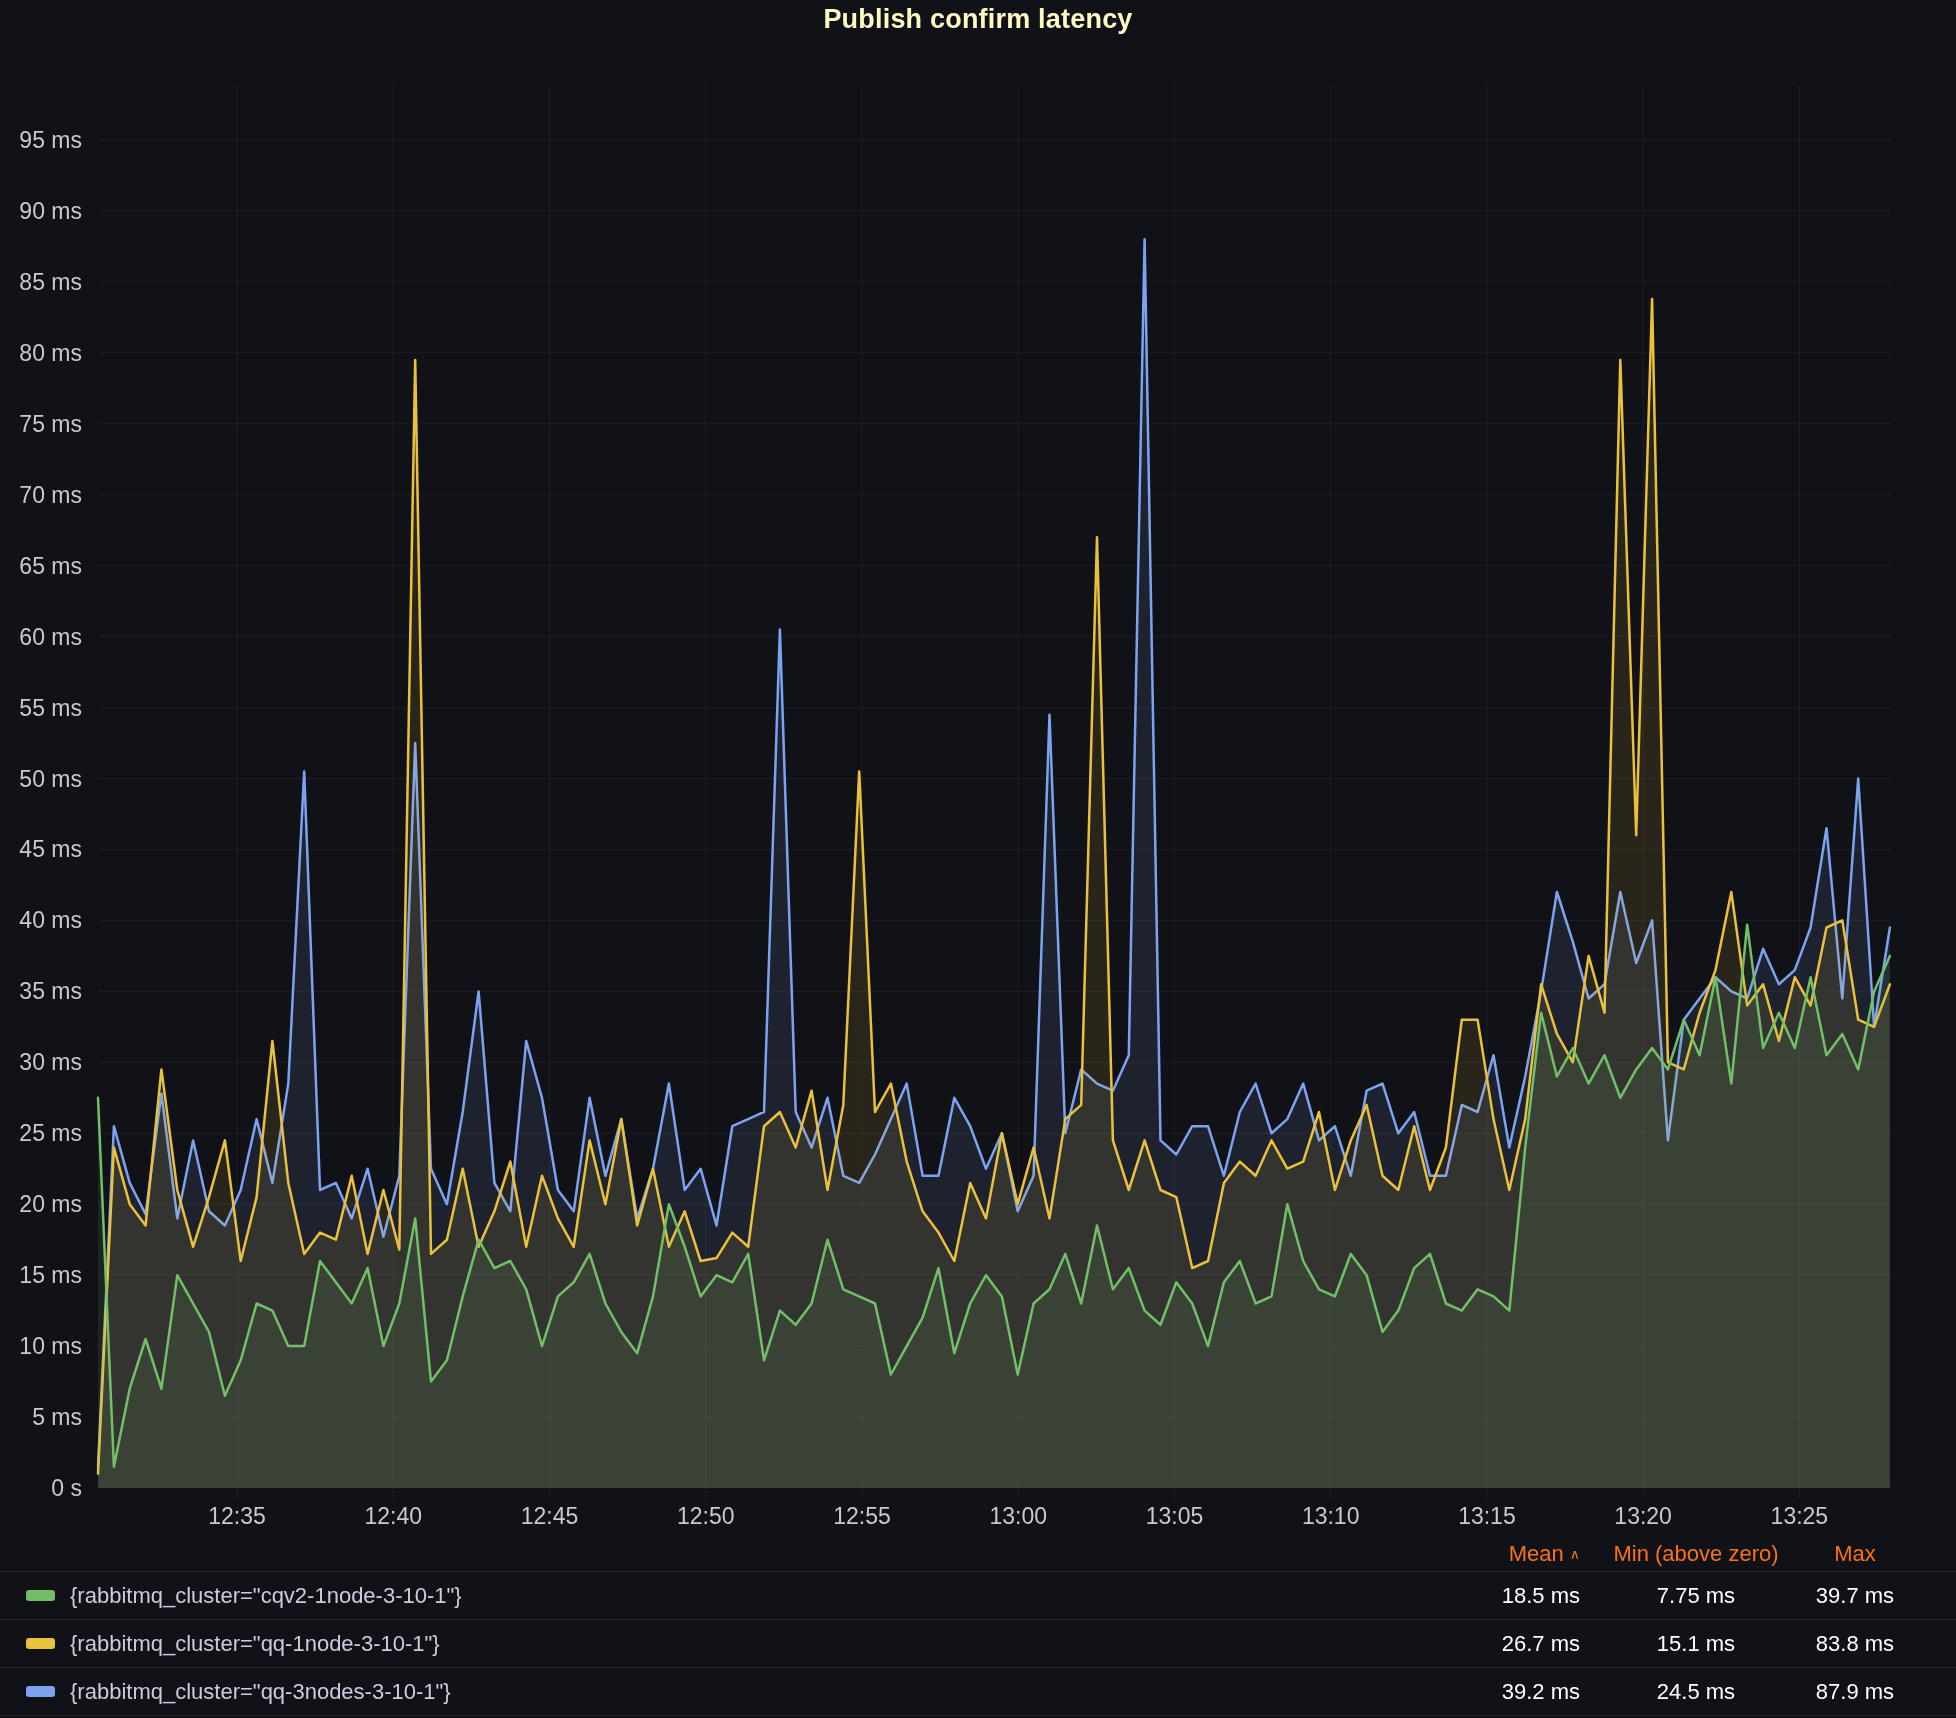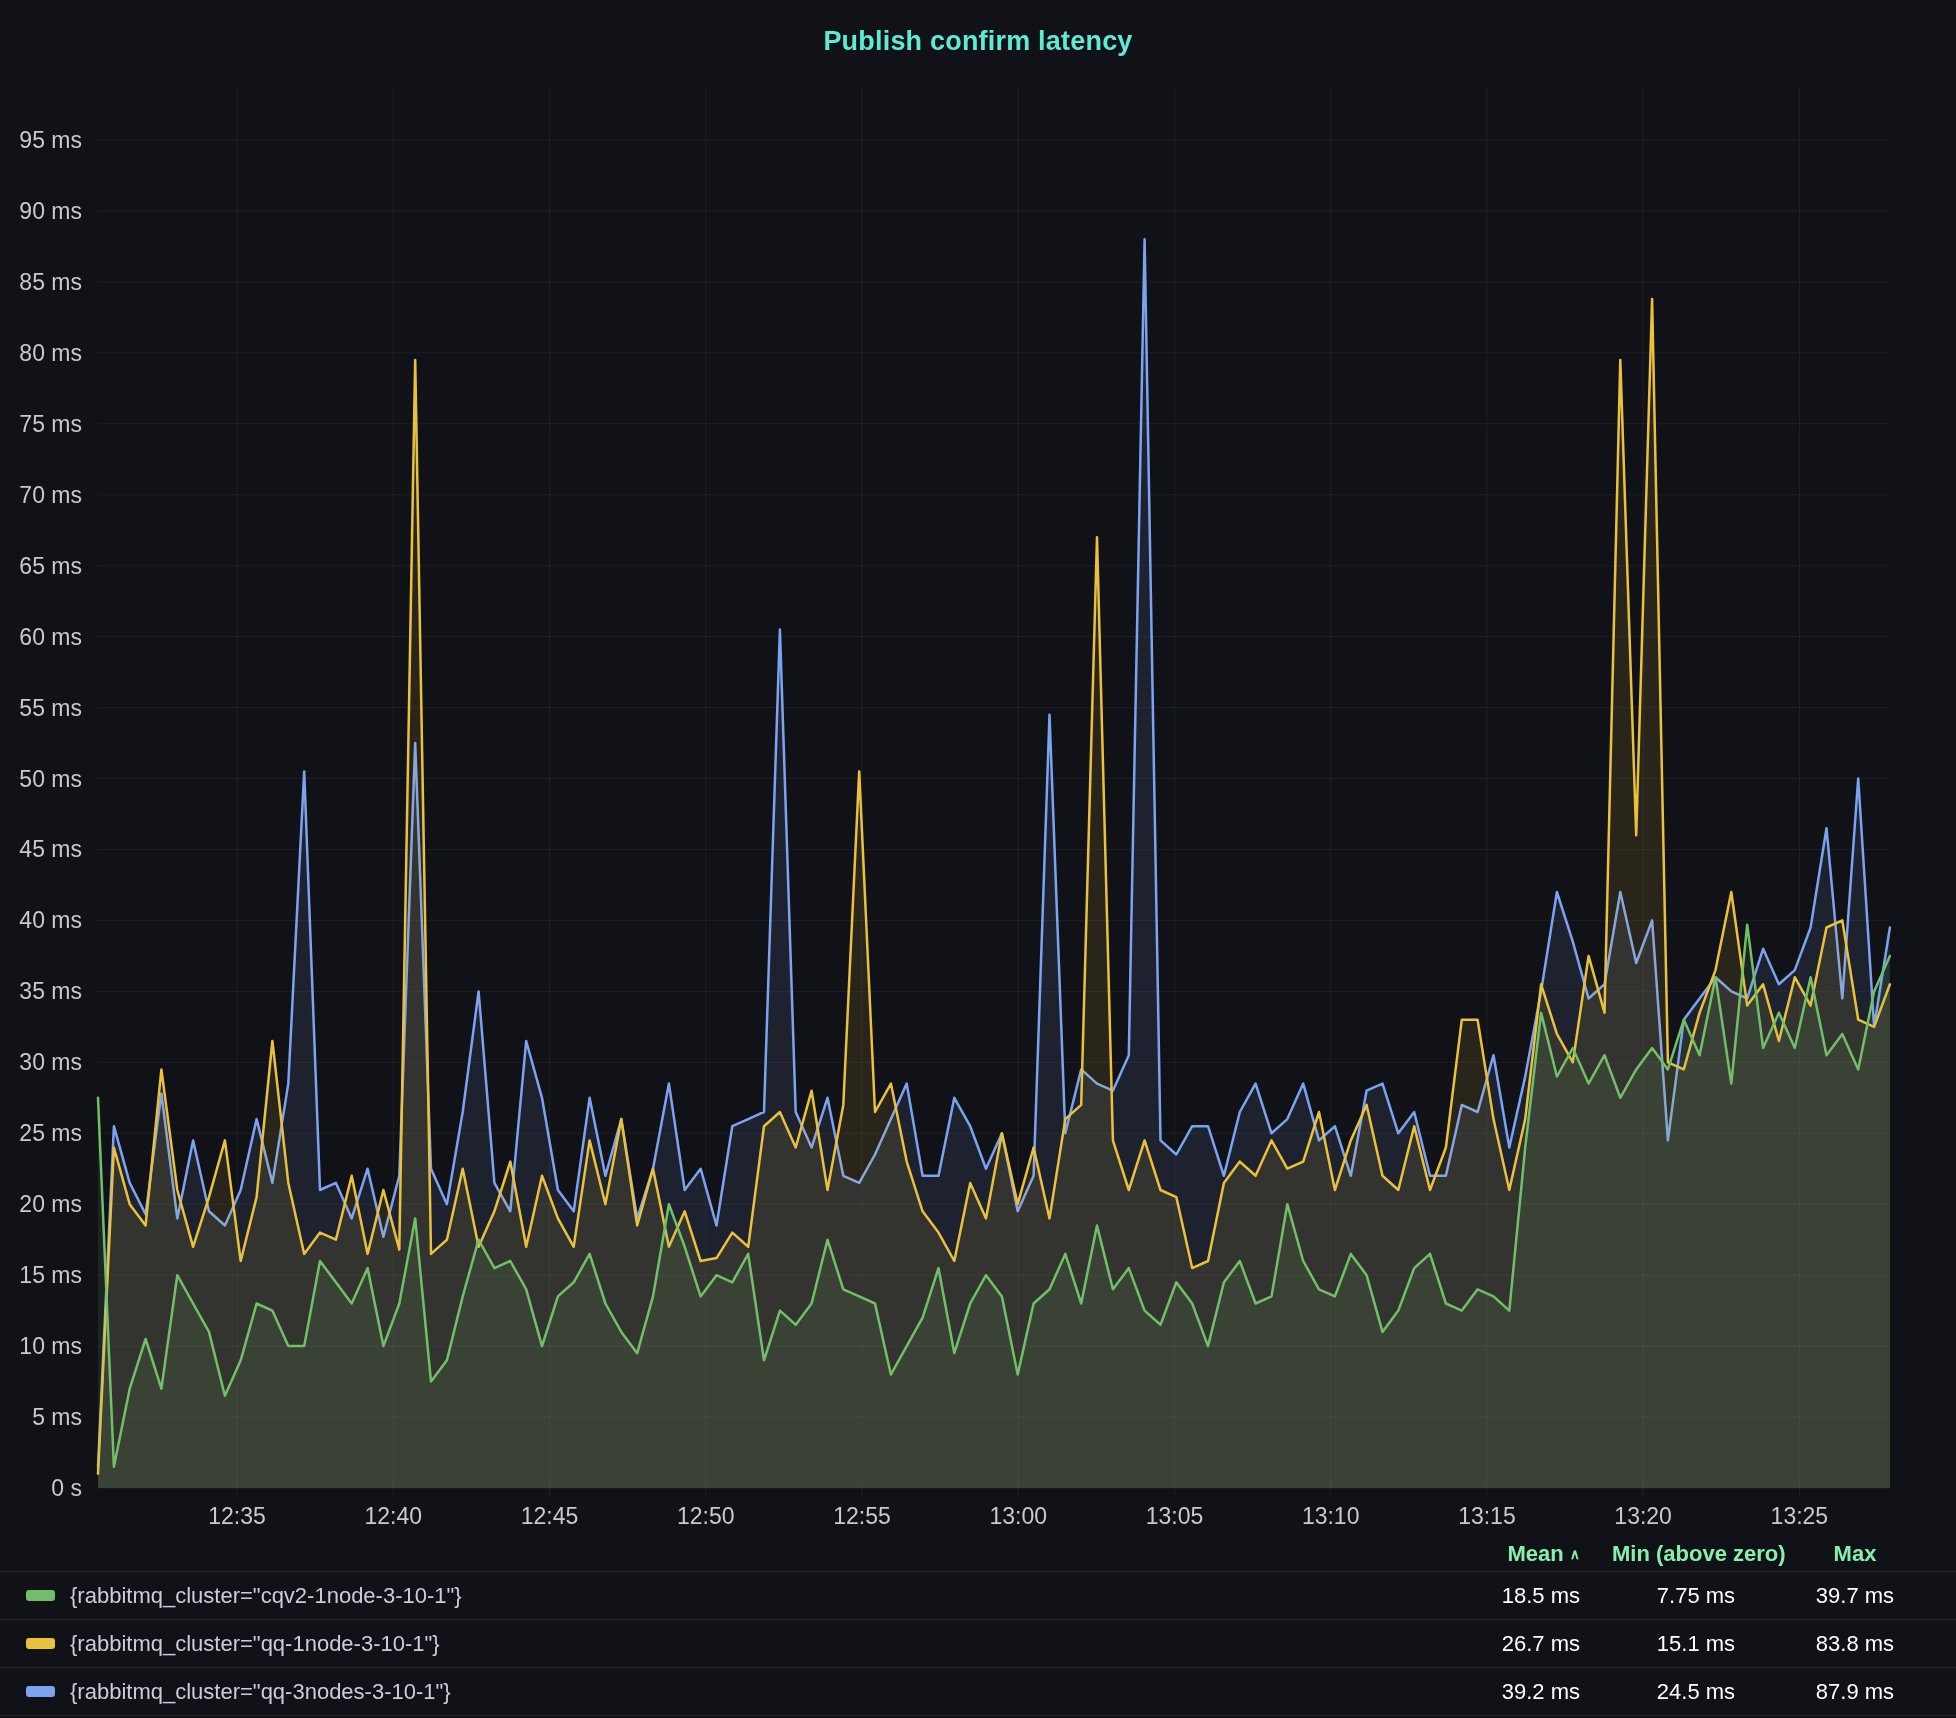--- a/index.html
+++ b/index.html
@@ -5,41 +5,41 @@
   html,body{margin:0;padding:0;}
   body{
     width:1956px;height:1718px;
     background:#111217;
     font-family:"Liberation Sans",sans-serif;
     color:#CCCCDC;
     overflow:hidden;
   }
   .panel{position:relative;width:1956px;height:1718px;background:#111217;}
   .panel-title{
-    position:absolute;top:26px;left:0;width:100%;
-    text-align:center;font-size:27px;font-weight:600;color:#5eead4;
+    position:absolute;top:4px;left:0;width:100%;
+    text-align:center;font-size:27px;font-weight:600;color:#fef9c3;
     letter-spacing:.2px;z-index:2;
   }
   #chart{position:absolute;top:0;left:0;z-index:1;}
   .tick-label{font-size:23px;fill:#C9CACF;}
   
   .legend{
     position:absolute;top:1537px;left:0;right:0;bottom:0;
     font-size:22px;z-index:2;background:#111217;
   }
   .legend-header,.legend-row{
     display:grid;
     grid-template-columns:1fr 140px 200px 150px;
     align-items:center;
     padding-right:26px;
   }
   .legend-header{height:34px;}
   .legend-row{height:47px;border-top:1px solid rgba(204,204,220,0.11);}
   .legend-row:last-child{border-bottom:1px solid rgba(204,204,220,0.11);}
-  .hcell{color:#86efac;font-weight:700;cursor:pointer;white-space:nowrap;}
+  .hcell{color:#f97316;font-weight:400;cursor:pointer;white-space:nowrap;}
   .cell-mean{text-align:right;}
   .cell-min{text-align:center;padding-left:32px;}
   .cell-max{text-align:center;}
   .label-cell{display:flex;align-items:center;padding-left:26px;min-width:0;}
   .swatch{width:29px;height:11px;border-radius:3px;margin-right:15px;flex:none;}
   .series-label{white-space:nowrap;overflow:hidden;text-overflow:ellipsis;cursor:pointer;}
   .stat{color:#ffffff;white-space:nowrap;}
   .caret{font-size:14px;margin-left:6px;display:inline-block;transform:translateY(-2px);}
 </style>
 </head>

